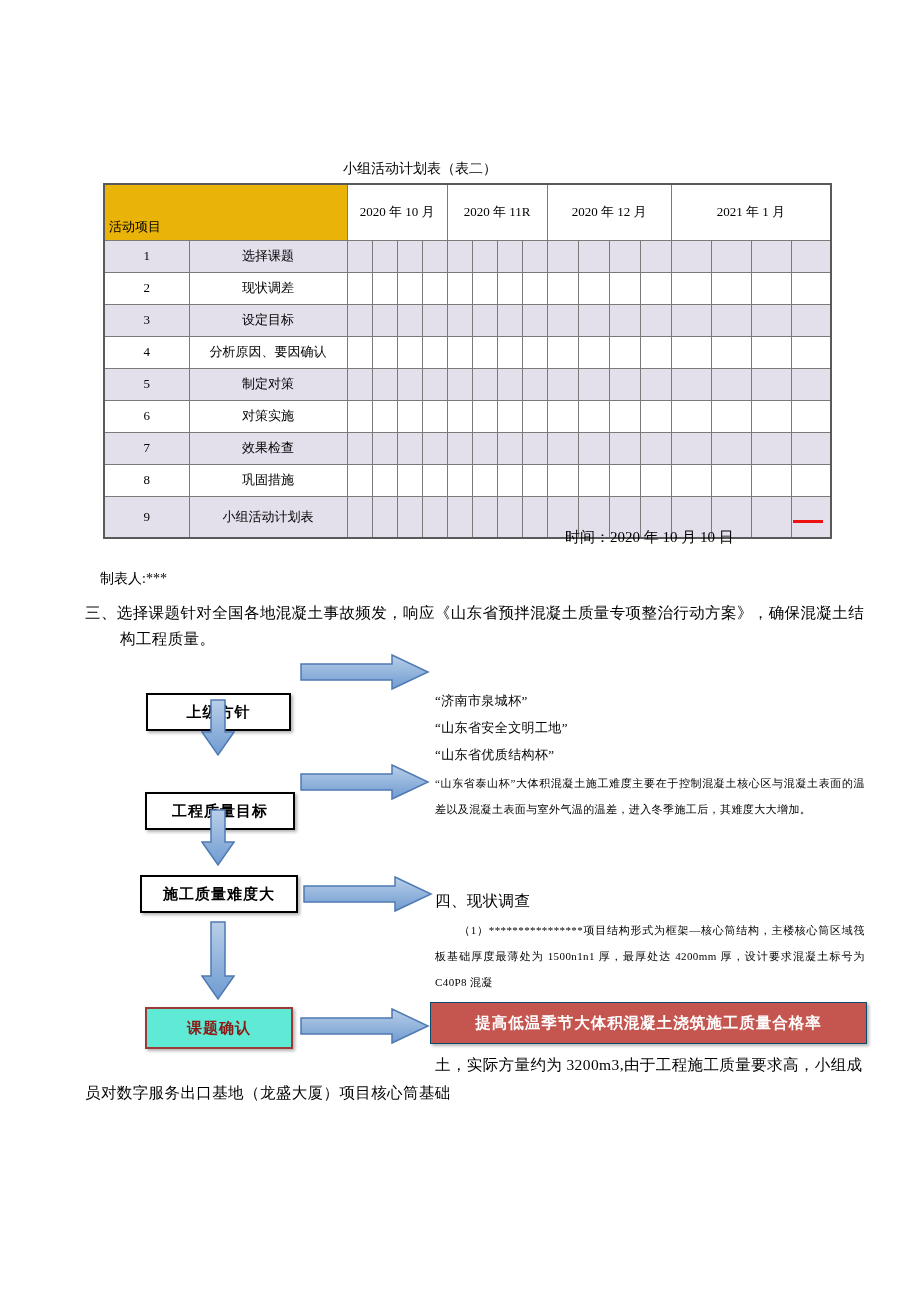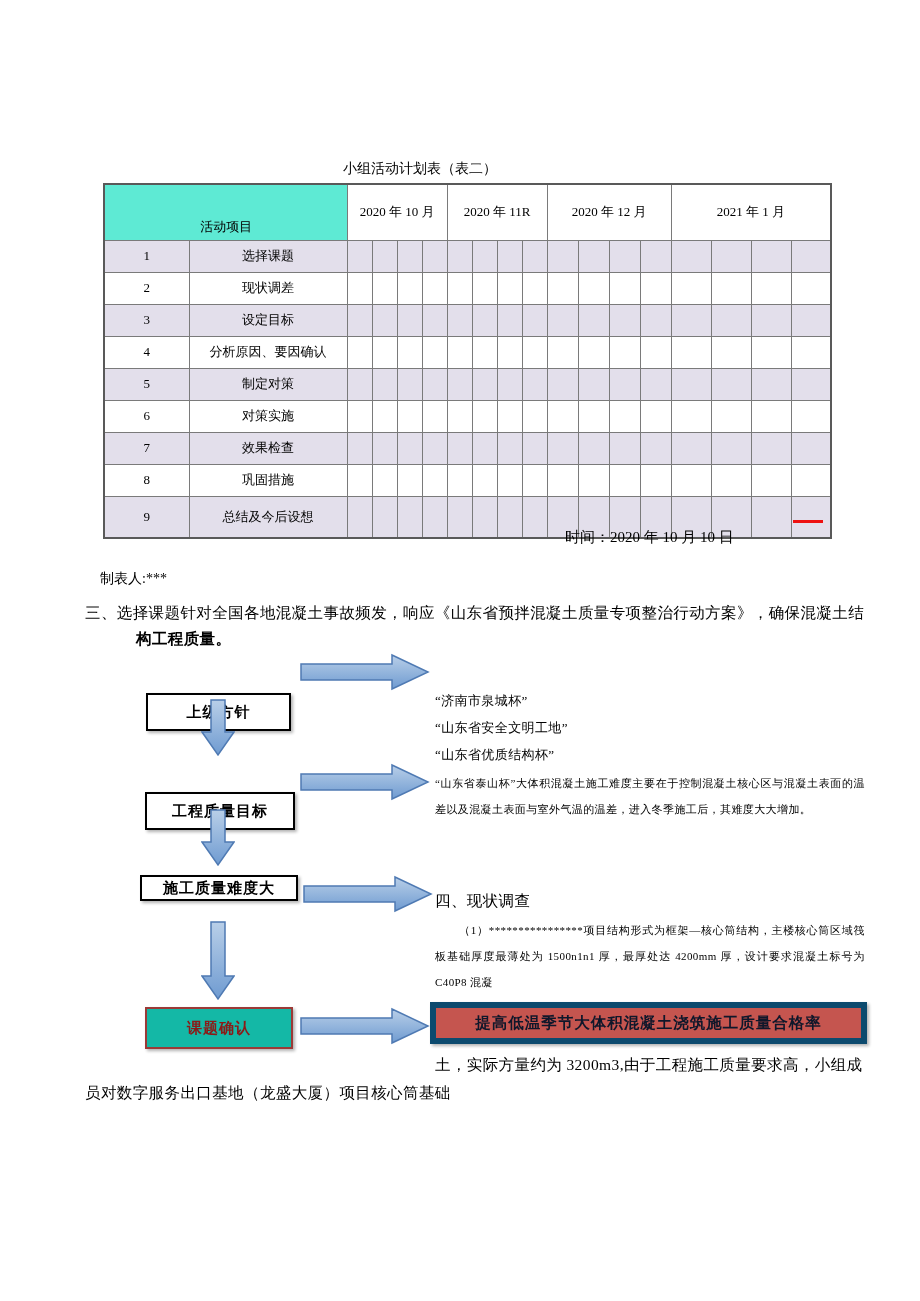--- a/index.html
+++ b/index.html
@@ -5,50 +5,50 @@
   * { margin:0; padding:0; box-sizing:border-box; }
   html,body { background:#ffffff; }
   body { font-family:"Liberation Serif","DejaVu Serif",serif; color:#000; }
   #page { position:relative; width:920px; height:1301px; background:#fff; overflow:hidden; }
 
   .doc-title { position:absolute; left:103px; top:160px; width:634px; text-align:center; font-size:14px; }
 
   
   #plan-table { position:absolute; left:103px; top:183px; border-collapse:collapse; table-layout:fixed; border:2px solid #595959; }
   #plan-table td { border:1px solid #7a7a7a; font-size:13px; text-align:center; vertical-align:middle; overflow:hidden; white-space:nowrap; }
-  #plan-table .hdr-activity { vertical-align:bottom; text-align:center; padding:0 3px 4px 4px; height:56px; background:#5eead4; }
+  #plan-table .hdr-activity { vertical-align:bottom; text-align:left; padding:0 3px 4px 4px; height:56px; background:#eab308; }
   #plan-table .hdr-month { height:56px; background:#fff; }
   #plan-table tbody tr { height:32px; }
   #plan-table tbody tr.tall { height:42px; }
   #plan-table tbody tr.shaded td { background:#e3dfeb; }
   #plan-table td.act { padding:0 2px; }
 
   .time-caption { position:absolute; left:565px; top:528px; font-size:15px; }
   .creator { position:absolute; left:100px; top:570px; font-size:14px; }
 
   .red-mark { position:absolute; left:793px; top:520px; width:30px; height:3px; background:#ee1111; }
 
   
   .section-three { position:absolute; left:85px; top:600px; width:790px; font-size:15.5px; line-height:26px; letter-spacing:0.4px; }
-  .section-three .l2 { margin-left:51px;font-weight:bold; }
+  .section-three .l2 { margin-left:35px; }
 
   
   .flow { position:absolute; left:0; top:645px; width:920px; height:480px; }
   .fbox { position:absolute; border:2px solid #000; background:#fff; display:flex; align-items:center; justify-content:center;
           font-size:15px; font-weight:bold; letter-spacing:1px; box-shadow:2px 2px 3px rgba(0,0,0,.3); }
-  .fbox.red { background:#14b8a6; border-color:#9c3a37; color:#8b1a17; }
+  .fbox.red { background:#5eead4; border-color:#9c3a37; color:#8b1a17; }
   .arrow { position:absolute; }
 
   .awards { position:absolute; left:435px; top:42px; font-size:13px; line-height:27px; letter-spacing:0.4px; }
   .rtext  { position:absolute; left:435px; width:430px; font-size:11px; line-height:26px; letter-spacing:0.4px; text-align:justify; }
   .rtext.indent { text-indent:24px; }
   .sec4-title { position:absolute; left:435px; top:246px; font-size:15.5px; letter-spacing:0.4px; }
 
-  .banner { position:absolute; left:430px; top:357px; width:437px; height:42px; background:#c5554f; border:6px solid #0c4a6e;
-            color:#0f172a; font-weight:bold; font-size:15.5px; letter-spacing:1px;
+  .banner { position:absolute; left:430px; top:357px; width:437px; height:42px; background:#c5554f; border:1px solid #0c4a6e;
+            color:#ffffff; font-weight:bold; font-size:15.5px; letter-spacing:1px;
             display:flex; align-items:center; justify-content:center; box-shadow:2px 2px 3px rgba(0,0,0,.3); }
 
   .tail-1 { position:absolute; left:435px; top:410px; width:440px; font-size:15.5px; letter-spacing:0.4px; }
   .tail-2 { position:absolute; left:85px;  top:438px; width:790px; font-size:15.5px; letter-spacing:0.4px; }
 </style>
 </head>
 <body>
 
 <div id="page">
 
@@ -253,21 +253,21 @@
           <td class="cell"></td>
           <td class="cell"></td>
           <td class="cell"></td>
           <td class="cell"></td>
           <td class="cell"></td>
           <td class="cell"></td>
           <td class="cell"></td>
         </tr>
         <tr class="shaded tall">
           <td class="num">9</td>
-          <td class="act">总结及今后设想</td>
+          <td class="act">小组活动计划表</td>
           <td class="cell"></td>
           <td class="cell"></td>
           <td class="cell"></td>
           <td class="cell"></td>
           <td class="cell"></td>
           <td class="cell"></td>
           <td class="cell"></td>
           <td class="cell"></td>
           <td class="cell"></td>
           <td class="cell"></td>
@@ -288,21 +288,21 @@
 
   <div class="section-three">
     <div class="l1">三、选择课题针对全国各地混凝土事故频发，响应《山东省预拌混凝土质量专项整治行动方案》，确保混凝土结</div>
     <div class="l2">构工程质量。</div>
   </div>
 
   <div class="flow">
 
     <div class="fbox" style="left:146px; top:8px; width:145px; height:38px;margin-top:40px;">上级方针</div>
     <div class="fbox" style="left:145px; top:118px; width:150px; height:38px;margin-top:29px;">工程质量目标</div>
-    <div class="fbox" style="left:140px; top:230px; width:158px; height:26px;">施工质量难度大</div>
+    <div class="fbox" style="left:140px; top:230px; width:158px; height:38px;">施工质量难度大</div>
     <div class="fbox red" style="left:145px; top:362px; width:148px; height:42px;">课题确认</div>
 
     <svg class="arrow" style="left:300px; top:8px;" width="130" height="38" viewBox="0 0 130 38">
       <polygon points="1,11 92,11 92,2 128,19 92,36 92,27 1,27" fill="url(#arrowGrad)" stroke="#4f7ab3" stroke-width="1.5"></polygon>
     </svg>
     <svg class="arrow" style="left:300px; top:118px;" width="130" height="38" viewBox="0 0 130 38">
       <polygon points="1,11 92,11 92,2 128,19 92,36 92,27 1,27" fill="url(#arrowGrad)" stroke="#4f7ab3" stroke-width="1.5"></polygon>
     </svg>
     <svg class="arrow" style="left:303px; top:230px;" width="130" height="38" viewBox="0 0 130 38">
       <polygon points="1,11 92,11 92,2 128,19 92,36 92,27 1,27" fill="url(#arrowGrad)" stroke="#4f7ab3" stroke-width="1.5"></polygon>

